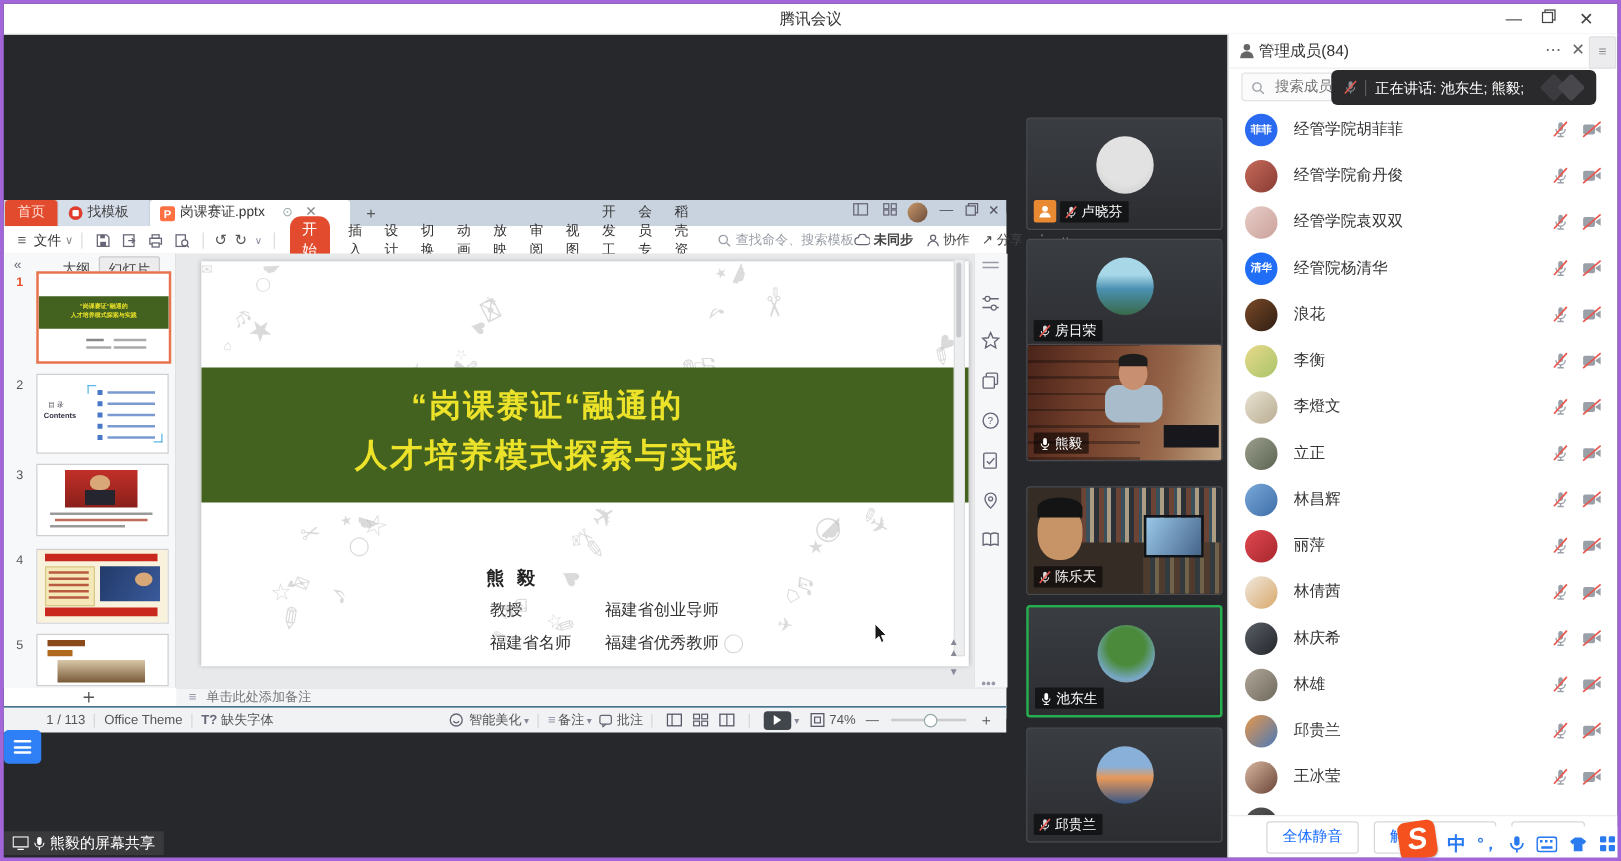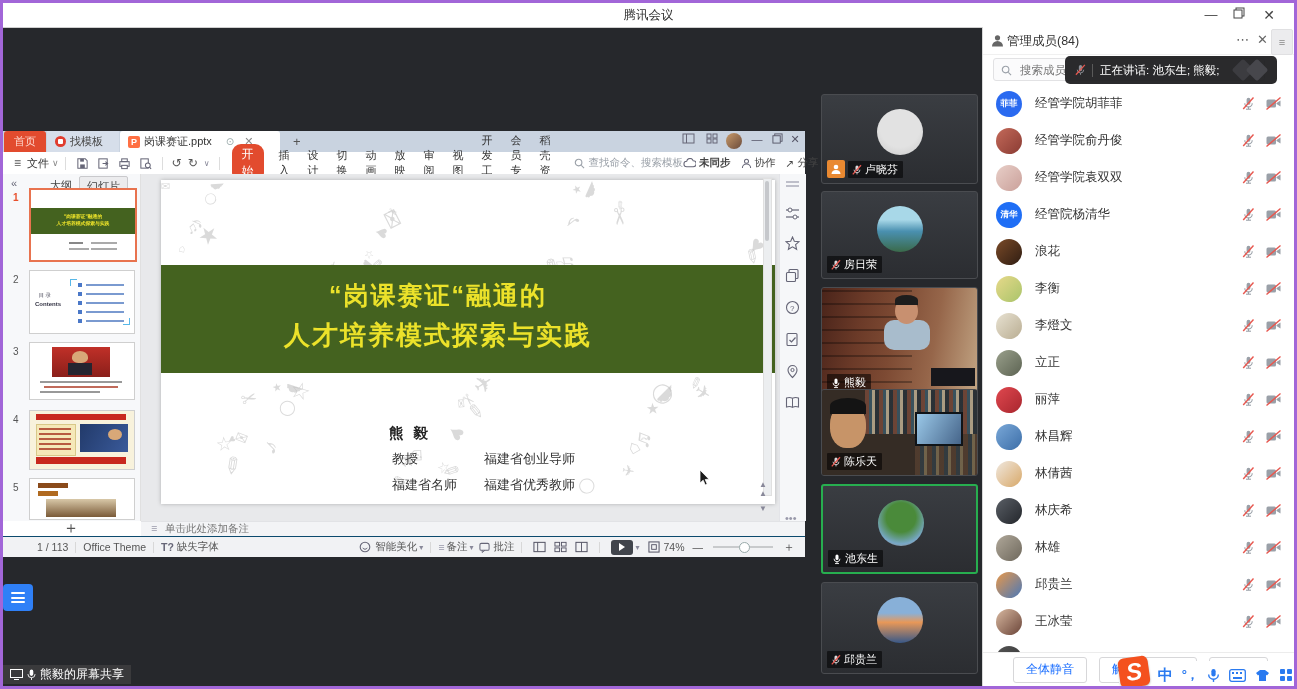--- a/index.html
+++ b/index.html
@@ -8,21 +8,21 @@
   .abs{position:absolute;}
   
   #frame{left:0;top:0;right:0;bottom:0;border:3px solid #a266d8;pointer-events:none;z-index:900;}
   
   #titlebar{left:3px;top:3px;right:3px;height:24px;background:#fff;border-bottom:1px solid #cfcfcf;z-index:5;}
   #titlebar .title{position:absolute;left:0;right:0;top:4px;text-align:center;font-size:12.5px;color:#333;}
   .winbtn{position:absolute;top:2px;width:22px;height:20px;text-align:center;font-size:13px;color:#444;line-height:20px;}
   
   #sharearea{left:3px;top:27px;width:980px;bottom:3px;background:#26282c;}
   
-  #wps{left:0px;top:104px;width:802px;height:425px;background:#fff;font-size:11px;color:#333;border-radius:11px;}
+  #wps{left:0px;top:133px;width:802px;height:425px;background:#fff;font-size:11px;color:#333;border-radius:11px;}
   #tabbar{left:0;top:0;width:100%;height:21px;background:#c9d3e0;}
   .wtab{position:absolute;top:0;height:21px;line-height:21px;font-size:11px;padding:0 8px;box-sizing:border-box;}
   #tab-home{left:1px;width:42px;background:#e24b2e;color:#ffd9cf;text-align:center;border-radius:3px 3px 0 0;}
   #tab-tpl{left:44px;width:72px;background:#d6deea;color:#444;display:flex;align-items:center;gap:4px;}
   .tpl-ic{width:11px;height:11px;border-radius:50%;background:#e03c2e;display:inline-block;position:relative;}
   .tpl-ic:after{content:"";position:absolute;left:3px;top:3px;width:5px;height:5px;background:#fff;border-radius:1px;}
   #tab-doc{left:117px;width:160px;background:#fff;color:#333;display:flex;align-items:center;gap:4px;border-radius:3px 3px 0 0;}
   .p-ic{width:12px;height:12px;background:#ff7043;border-radius:2px;color:#fff;font-size:9px;font-weight:bold;text-align:center;line-height:12px;flex:0 0 12px;}
   #tab-doc .tabx{color:#888;margin-left:6px;}
   #tab-doc .tabpin{color:#9aa;margin-left:10px;font-size:10px;}
@@ -561,21 +561,21 @@
         <div class="vlabel" style="left:5px;">
           <svg width="12" height="12" viewBox="0 0 15 15">
             <rect x="5.6" y="1.8" width="3.8" height="7" rx="1.9" fill="#d8dadc"></rect>
             <path d="M3.8 7.2a3.7 3.7 0 0 0 7.4 0" fill="none" stroke="#d8dadc" stroke-width="1.1"></path>
             <line x1="7.5" y1="11" x2="7.5" y2="13" stroke="#d8dadc" stroke-width="1.1"></line>
             <line x1="2.2" y1="13" x2="12.5" y2="1.5" stroke="#e8574f" stroke-width="1.6"></line>
           </svg>
           <span>房日荣</span>
         </div>
       </div>
-      <div class="vtile" style="top:233px;height:110px;text-decoration:underline;">
+      <div class="vtile" style="top:221px;height:94px;text-decoration:underline;">
         <div style="position:absolute;inset:0;background:linear-gradient(100deg,#4a241a,#6b3a28 25%,#7d4a33 45%,#96664a 70%,#c2a584);"></div>
         <div style="position:absolute;left:0;top:0;width:58%;height:100%;background:repeating-linear-gradient(0deg,rgba(0,0,0,.3) 0 2px,transparent 2px 13px);"></div>
         <div style="position:absolute;left:62px;top:32px;width:46px;height:30px;border-radius:10px;background:#a8bccc;"></div>
         <div style="position:absolute;left:73px;top:10px;width:23px;height:26px;border-radius:50%;background:#c89070;"></div>
         <div style="position:absolute;left:73px;top:7px;width:23px;height:10px;border-radius:50% 50% 0 0;background:#1d1d1d;"></div>
         <div style="position:absolute;right:2px;bottom:10px;width:44px;height:18px;background:#17171c;"></div>
         <div class="vlabel" style="left:5px;">
           <svg width="12" height="12" viewBox="0 0 15 15">
             <rect x="5.6" y="1.8" width="3.8" height="7" rx="1.9" fill="#fff"></rect>
             <path d="M3.8 7.2a3.7 3.7 0 0 0 7.4 0" fill="none" stroke="#fff" stroke-width="1.1"></path>
@@ -801,40 +801,40 @@
             <line x1="2.2" y1="13" x2="12.5" y2="1.5" stroke="#e8574f" stroke-width="1.4"></line>
           </svg>
           <svg width="17" height="15" viewBox="0 0 17 15">
             <rect x="1.5" y="3.5" width="9.5" height="8" rx="1.5" fill="#9aa0a8"></rect>
             <path d="M11.5 7l4-2.6v6.2l-4-2.6z" fill="#9aa0a8"></path>
             <line x1="1.5" y1="13.5" x2="15.5" y2="1.5" stroke="#e8574f" stroke-width="1.4"></line>
           </svg>
         </div>
       </div>
       <div class="m-row">
+        <div class="m-avatar" style="background:linear-gradient(135deg, #7aa8d8, #3c6ea8);"></div>
+        <div class="m-name">林昌辉</div>
+        <div class="m-ics">
+          <svg width="15" height="15" viewBox="0 0 15 15">
+            <rect x="5.6" y="1.8" width="3.8" height="7" rx="1.9" fill="#9aa0a8"></rect>
+            <path d="M3.8 7.2a3.7 3.7 0 0 0 7.4 0" fill="none" stroke="#9aa0a8" stroke-width="1.1"></path>
+            <line x1="7.5" y1="11" x2="7.5" y2="13" stroke="#9aa0a8" stroke-width="1.1"></line>
+            <line x1="5" y1="13.2" x2="10" y2="13.2" stroke="#9aa0a8" stroke-width="1.1"></line>
+            <line x1="2.2" y1="13" x2="12.5" y2="1.5" stroke="#e8574f" stroke-width="1.4"></line>
+          </svg>
+          <svg width="17" height="15" viewBox="0 0 17 15">
+            <rect x="1.5" y="3.5" width="9.5" height="8" rx="1.5" fill="#9aa0a8"></rect>
+            <path d="M11.5 7l4-2.6v6.2l-4-2.6z" fill="#9aa0a8"></path>
+            <line x1="1.5" y1="13.5" x2="15.5" y2="1.5" stroke="#e8574f" stroke-width="1.4"></line>
+          </svg>
+        </div>
+      </div>
+      <div class="m-row">
         <div class="m-avatar" style="background:linear-gradient(135deg, #e0484f, #a8262e);"></div>
         <div class="m-name">丽萍</div>
-        <div class="m-ics">
-          <svg width="15" height="15" viewBox="0 0 15 15">
-            <rect x="5.6" y="1.8" width="3.8" height="7" rx="1.9" fill="#9aa0a8"></rect>
-            <path d="M3.8 7.2a3.7 3.7 0 0 0 7.4 0" fill="none" stroke="#9aa0a8" stroke-width="1.1"></path>
-            <line x1="7.5" y1="11" x2="7.5" y2="13" stroke="#9aa0a8" stroke-width="1.1"></line>
-            <line x1="5" y1="13.2" x2="10" y2="13.2" stroke="#9aa0a8" stroke-width="1.1"></line>
-            <line x1="2.2" y1="13" x2="12.5" y2="1.5" stroke="#e8574f" stroke-width="1.4"></line>
-          </svg>
-          <svg width="17" height="15" viewBox="0 0 17 15">
-            <rect x="1.5" y="3.5" width="9.5" height="8" rx="1.5" fill="#9aa0a8"></rect>
-            <path d="M11.5 7l4-2.6v6.2l-4-2.6z" fill="#9aa0a8"></path>
-            <line x1="1.5" y1="13.5" x2="15.5" y2="1.5" stroke="#e8574f" stroke-width="1.4"></line>
-          </svg>
-        </div>
-      </div>
-      <div class="m-row">
-        <div class="m-avatar" style="background:linear-gradient(135deg, #7aa8d8, #3c6ea8);"></div>
-        <div class="m-name">林昌辉</div>
         <div class="m-ics">
           <svg width="15" height="15" viewBox="0 0 15 15">
             <rect x="5.6" y="1.8" width="3.8" height="7" rx="1.9" fill="#9aa0a8"></rect>
             <path d="M3.8 7.2a3.7 3.7 0 0 0 7.4 0" fill="none" stroke="#9aa0a8" stroke-width="1.1"></path>
             <line x1="7.5" y1="11" x2="7.5" y2="13" stroke="#9aa0a8" stroke-width="1.1"></line>
             <line x1="5" y1="13.2" x2="10" y2="13.2" stroke="#9aa0a8" stroke-width="1.1"></line>
             <line x1="2.2" y1="13" x2="12.5" y2="1.5" stroke="#e8574f" stroke-width="1.4"></line>
           </svg>
           <svg width="17" height="15" viewBox="0 0 17 15">
             <rect x="1.5" y="3.5" width="9.5" height="8" rx="1.5" fill="#9aa0a8"></rect>

